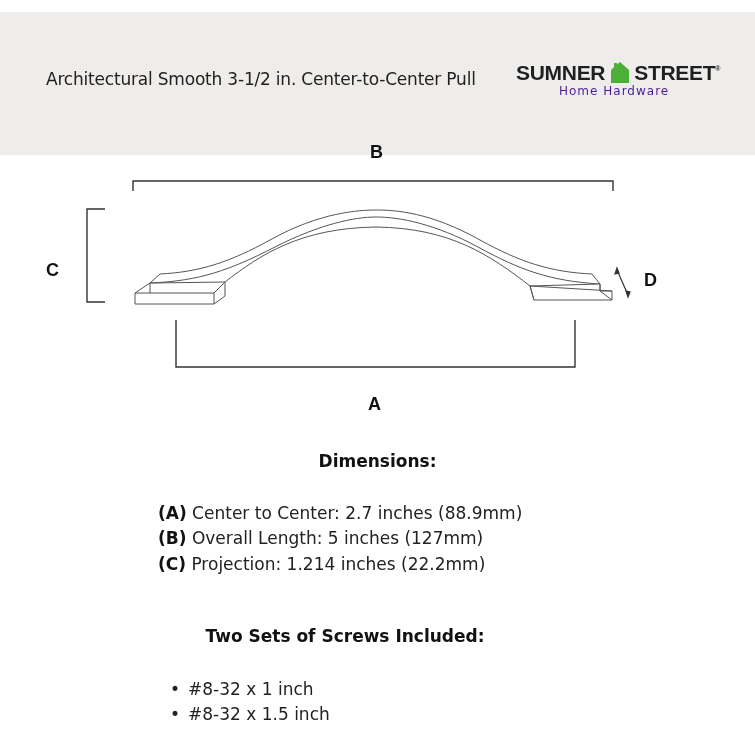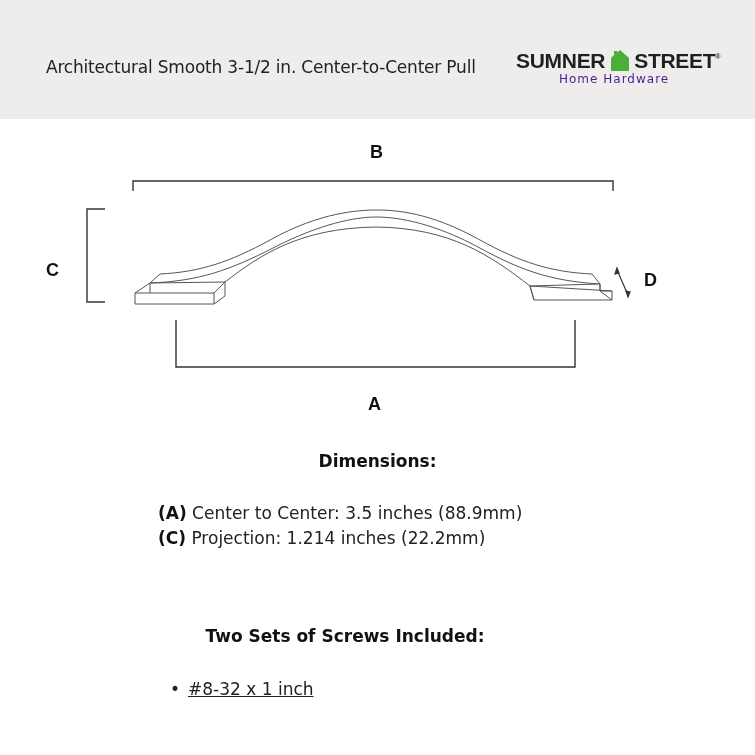--- a/index.html
+++ b/index.html
@@ -1,32 +1,32 @@
 <!DOCTYPE html>
 <html><head>
 <meta charset="utf-8">
 <style>
   html, body { margin:0; padding:0; }
   body { width:755px; height:755px; background:#ffffff; position:relative; overflow:hidden;
          font-family:"DejaVu Sans", sans-serif; color:#111; }
-  .header { position:absolute; left:0; top:0; width:755px; height:119px; background:#eeedeb; }
+  .header { position:absolute; left:0; top:12px; width:755px; height:143px; background:#eeedeb; }
   .title { position:absolute; left:46px; top:57px; font-size:17px; color:#222; letter-spacing:-0.2px; white-space:nowrap; }
   .logo { position:absolute; left:516px; top:46px; width:210px; height:44px; }
   .logo-main { position:absolute; left:0; top:3px; font-family:"Liberation Sans", sans-serif; font-weight:bold; font-size:21px; color:#1f1f1f; white-space:nowrap; letter-spacing:-0.3px; }
   .logo-main .w2 { margin-left:4px;margin-top:37px; }
   .house { display:inline-block; width:20px; height:22px; vertical-align:-3px; margin-left:5px; }
   .reg { font-size:7px; vertical-align:top; position:relative; top:4px; }
   .logo-sub { position:absolute; left:43px; top:26px; font-size:12px; color:#4c1d95; letter-spacing:1px; white-space:nowrap; }
   .diagram { position:absolute; left:0; top:113px; width:755px; height:320px; }
   .lbl { position:absolute; font-family:"Liberation Sans", sans-serif; font-weight:bold; font-size:18px; color:#111; }
   .dims-title { position:absolute; left:0; width:755px; top:451px; text-align:center; font-weight:bold; font-size:17px; }
   .dims { position:absolute; left:158px; top:501px; font-size:17px; line-height:25.3px; color:#222; white-space:nowrap; }
   .dims b { color:#111; }
   .screws-title { position:absolute; left:0; width:662px; top:626px; text-align:center; font-weight:bold; font-size:17px; padding-left:28px; box-sizing:border-box; }
-  .screws { position:absolute; left:170px; top:677px; margin:0; padding:0; list-style:none; font-size:17px; line-height:25px; color:#222;text-decoration:underline; }
+  .screws { position:absolute; left:170px; top:677px; margin:0; padding:0; list-style:none; font-size:17px; line-height:25px; color:#222; }
   .screws li { position:relative; padding-left:18px; white-space:nowrap; }
   .screws li::before { content:"•"; position:absolute; left:0; top:0; }
 </style>
 </head>
 <body>
 
 <div class="header">
   <div class="title">Architectural Smooth 3-1/2 in. Center-to-Center Pull</div>
   <div class="logo">
     <div class="logo-main">
@@ -79,20 +79,22 @@
     </g>
   </svg>
   <div class="lbl" style="left:370px;top:29px">B</div>
   <div class="lbl" style="left:46px;top:147px">C</div>
   <div class="lbl" style="left:644px;top:157px">D</div>
   <div class="lbl" style="left:368px;top:281px">A</div>
 </div>
 
 <div class="dims-title">Dimensions:</div>
 <div class="dims">
-  <div><b>(A)</b><span> Center to Center: 3.5 inches (88.9mm)</span></div>
+  <div><b>(A)</b><span> Center to Center: 2.7 inches (88.9mm)</span></div>
+  <div><b>(B)</b><span> Overall Length: 5 inches (127mm)</span></div>
   <div><b>(C)</b><span> Projection: 1.214 inches (22.2mm)</span></div>
 </div>
 
 <div class="screws-title">Two Sets of Screws Included:</div>
 <ul class="screws">
   <li>#8-32 x 1 inch</li>
+  <li>#8-32 x 1.5 inch</li>
 </ul>
 
 </body></html>

